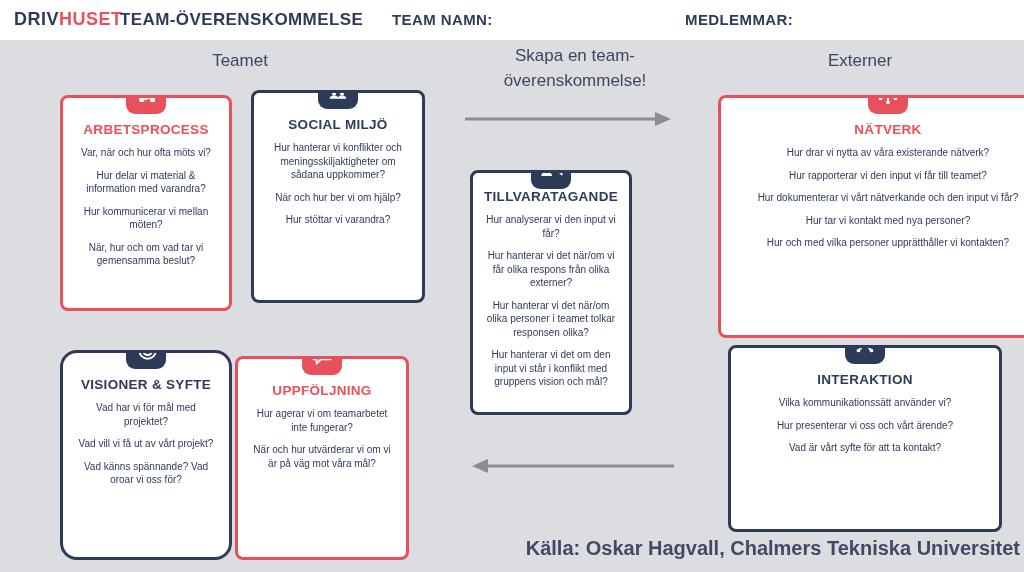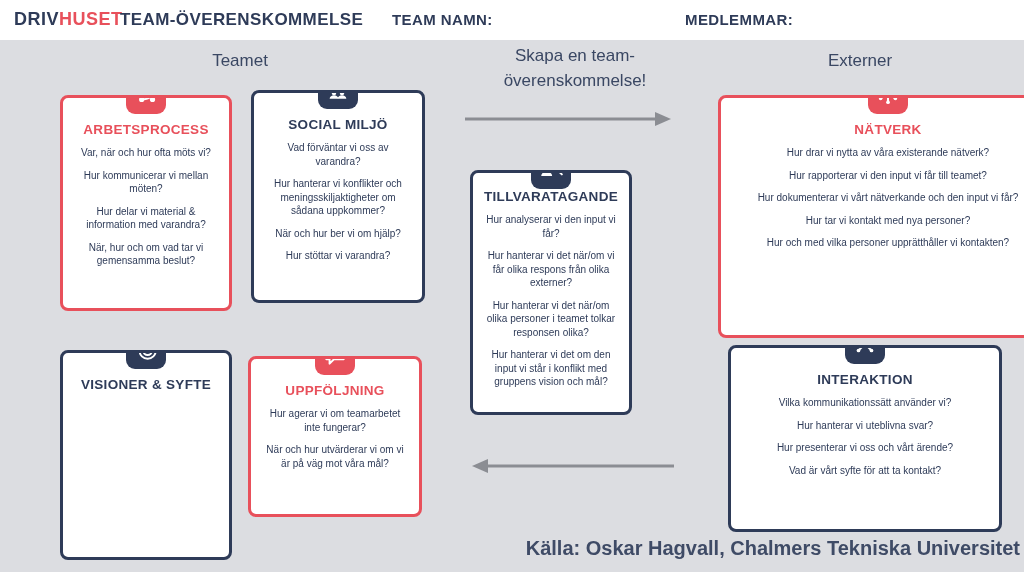--- a/index.html
+++ b/index.html
@@ -40,22 +40,22 @@
          width:40px;height:40px;border-radius:9px;background:var(--navy);
          display:flex;align-items:center;justify-content:center;}
   .badge.red{background:var(--red);}
   .badge svg{width:26px;height:26px;display:block;}
   .g-stroke{stroke:#ffffff;stroke-width:1.8;fill:none;stroke-linecap:round;stroke-linejoin:round;}
   .g-fill{fill:#ffffff;}
 
   
   .c-arbetsprocess{left:60px;top:95px;width:172px;height:216px;}
   .c-social{left:251px;top:90px;width:174px;height:213px;}
-  .c-visioner{left:60px;top:350px;width:172px;height:210px;}
-  .c-uppfoljning{left:248px;top:356px;width:174px;height:161px;}
+  .c-visioner{left:60px;top:350px;width:172px;height:210px;border-radius:17px;}
+  .c-uppfoljning{left:235px;top:356px;width:174px;height:204px;}
   .c-tillvaratagande{left:470px;top:170px;width:162px;height:245px;padding-top:16px;}
   .c-natverk{left:718px;top:95px;width:340px;height:243px;}
   .c-interaktion{left:728px;top:345px;width:274px;height:187px;}
 
   .footer{position:absolute;right:4px;top:537px;font-size:20px;color:var(--footer);font-weight:bold;}
 </style>
 </head>
 <body>
 
 <div class="canvas">
@@ -90,57 +90,61 @@
           <path class="g-stroke" d="M6 7 H16 M16 7 C20 7 20 17 8 17"></path>
           <circle class="g-fill" cx="6" cy="7" r="2.4"></circle>
           <circle class="g-fill" cx="16" cy="7" r="2.4"></circle>
           <circle class="g-fill" cx="8" cy="17" r="2.4"></circle>
           <circle class="g-fill" cx="18" cy="17" r="2.4"></circle>
         </svg>
     </div>
     <h2 class="title">ARBETSPROCESS</h2>
     <div>
         <p class="q">Var, när och hur ofta möts vi?</p>
+        <p class="q">Hur delar vi material &amp; information med varandra?</p>
         <p class="q">Hur kommunicerar vi mellan möten?</p>
-        <p class="q">Hur delar vi material &amp; information med varandra?</p>
         <p class="q">När, hur och om vad tar vi gemensamma beslut?</p>
       </div>
   </section>
 
   <section class="card c-social">
     <div class="badge">
       <svg viewBox="0 0 24 24">
           <rect class="g-stroke" x="4" y="3.5" width="16" height="9" rx="1"></rect>
           <path class="g-stroke" d="M7 10 l3-3 2 2 4-4"></path>
           <circle class="g-fill" cx="8.3" cy="15.6" r="2.1"></circle>
           <path class="g-fill" d="M4.3 21 c0-4.4 8-4.4 8 0 z"></path>
           <circle class="g-fill" cx="15.7" cy="15.6" r="2.1"></circle>
           <path class="g-fill" d="M11.7 21 c0-4.4 8-4.4 8 0 z"></path>
         </svg>
     </div>
     <h2 class="title">SOCIAL MILJÖ</h2>
     <div>
-        <p class="q">Vad förväntar vi oss av varandra?</p>
         <p class="q">Hur hanterar vi konflikter och meningsskiljaktigheter om sådana uppkommer?</p>
         <p class="q">När och hur ber vi om hjälp?</p>
         <p class="q">Hur stöttar vi varandra?</p>
       </div>
   </section>
 
   <section class="card c-visioner">
     <div class="badge">
       <svg viewBox="0 0 24 24">
           <circle class="g-stroke" cx="13.5" cy="13.5" r="7.5"></circle>
           <circle class="g-stroke" cx="13.5" cy="13.5" r="4"></circle>
           <circle class="g-fill" cx="13.5" cy="13.5" r="1.5"></circle>
           <path class="g-stroke" d="M3.5 3.5 L13.5 13.5"></path>
           <path class="g-fill" d="M3 3 l5 .8 -4.2 4.2 z"></path>
         </svg>
     </div>
     <h2 class="title">VISIONER &amp; SYFTE</h2>
+    <div>
+        <p class="q">Vad har vi för mål med projektet?</p>
+        <p class="q">Vad vill vi få ut av vårt projekt?</p>
+        <p class="q">Vad känns spännande? Vad oroar vi oss för?</p>
+      </div>
   </section>
 
   <section class="card red c-uppfoljning">
     <div class="badge red">
       <svg viewBox="0 0 24 24">
           <path class="g-stroke" d="M4 4 h16 v12 h-9 l-4 4 v-4 h-3 z"></path>
           <path class="g-stroke" d="M7.5 8.5 h9 M7.5 11.5 h9"></path>
         </svg>
     </div>
     <h2 class="title">UPPFÖLJNING</h2>
@@ -199,21 +203,20 @@
           <circle class="g-fill" cx="6" cy="6" r="1.7"></circle>
           <circle class="g-fill" cx="18" cy="6" r="1.7"></circle>
           <circle class="g-fill" cx="6" cy="18" r="1.7"></circle>
           <circle class="g-fill" cx="18" cy="18" r="1.7"></circle>
           <circle class="g-fill" cx="12" cy="4" r="1.7"></circle>
         </svg>
     </div>
     <h2 class="title">INTERAKTION</h2>
     <div>
         <p class="q">Vilka kommunikationssätt använder vi?</p>
-        <p class="q">Hur hanterar vi uteblivna svar?</p>
         <p class="q">Hur presenterar vi oss och vårt ärende?</p>
         <p class="q">Vad är vårt syfte för att ta kontakt?</p>
       </div>
   </section>
 
   <div class="footer">Källa: Oskar Hagvall, Chalmers Tekniska Universitet</div>
 
 </div>
 
 </body></html>

